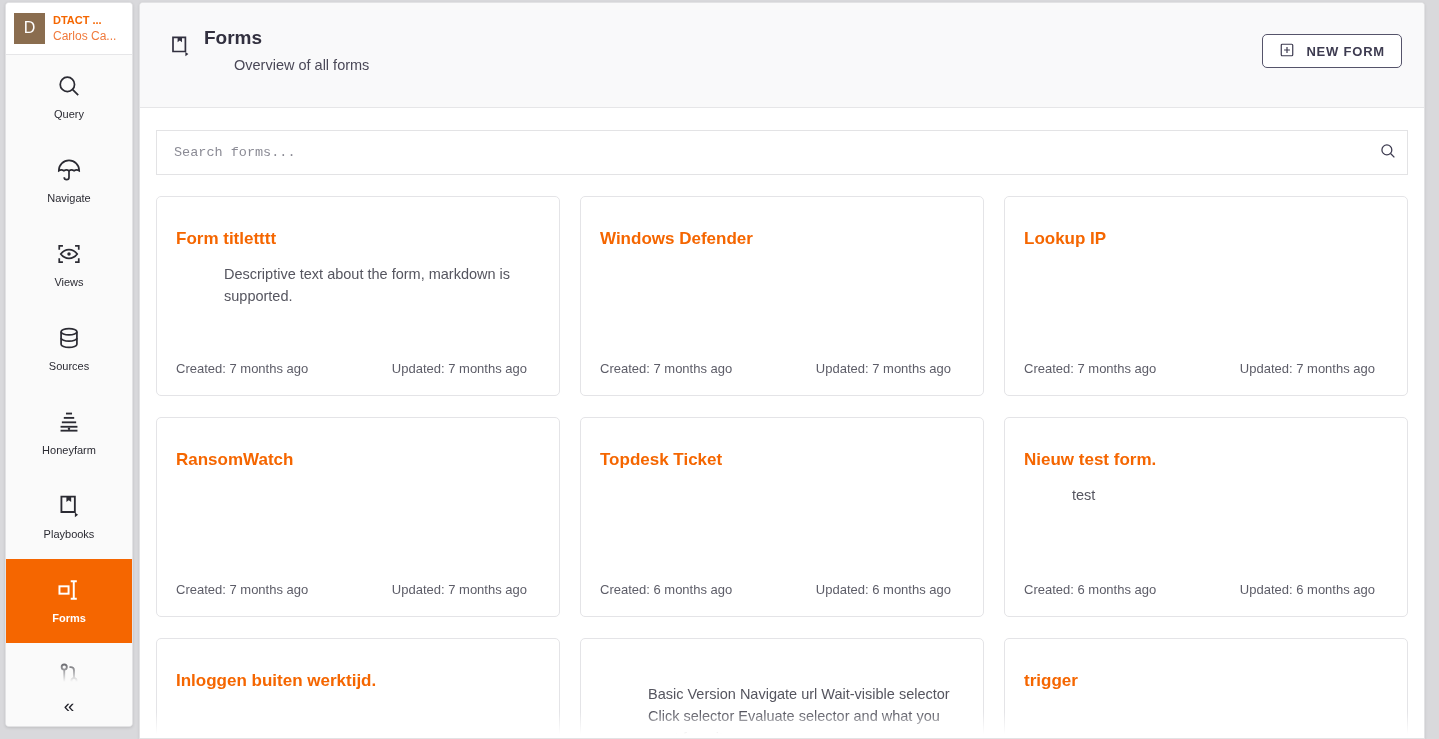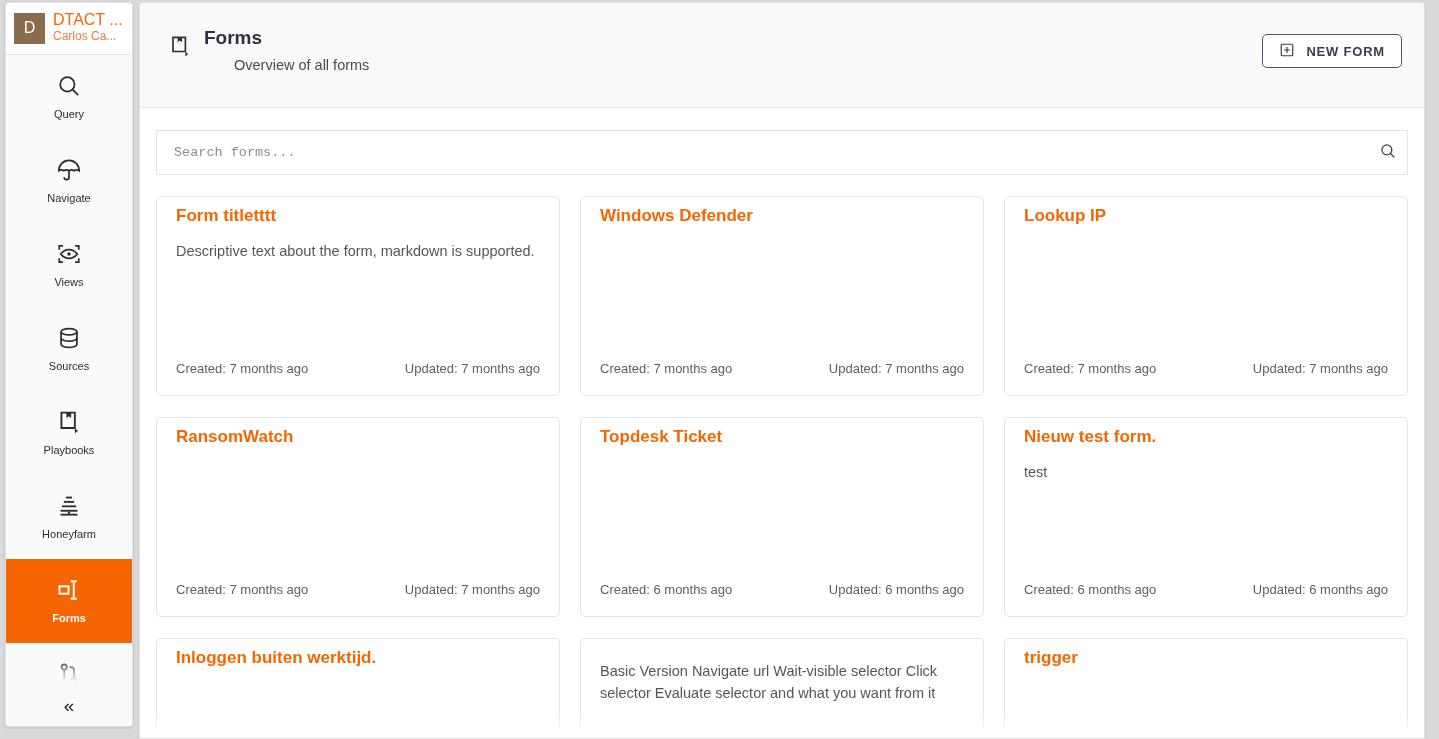--- a/index.html
+++ b/index.html
@@ -35,21 +35,21 @@
   .avatar {
     width: 31px; height: 31px; flex: 0 0 31px;
     background: #8a6d4f;
     color: #fff;
     font-size: 16px;
     display: flex; align-items: center; justify-content: center;
     font-weight: 400;
   }
   .org-text { min-width: 0; overflow: hidden; }
   .org-name {
-    color: #f56600; font-weight: normal; font-size: 16px;
+    color: #f56600; font-weight: bold; font-size: 11px;
     white-space: nowrap; overflow: hidden; text-overflow: ellipsis;
     line-height: 16px;
   }
   .org-user {
     color: #f07a3c; font-size: 12px;
     white-space: nowrap; overflow: hidden; text-overflow: ellipsis;
     line-height: 16px;
   }
 
   .nav { position: relative; }
@@ -155,33 +155,33 @@
     display: grid;
     grid-template-columns: repeat(3, 1fr);
     gap: 21px 20px;
   }
   .form-card {
     position: relative;
     height: 200px;
     background: #fff;
     border: 1px solid #e4e4e7;
     border-radius: 5px;
-    padding: 8px 19px 0 19px;
+    padding: 31px 19px 0 19px;
     cursor: pointer;
   }
   .card-title {
     font-size: 17px; font-weight: bold; color: #f56600;
     line-height: 22px;
   }
   .card-desc {
     margin-top: 13px;
-    font-size: 14.5px; color: #55555f; line-height: 22px;
+    font-size: 14.5px; color: #55555f; line-height: 22px; margin-left: 48px;
   }
   .card-footer {
-    position: absolute; left: 19px; right: 19px; bottom: 19px;
+    position: absolute; left: 19px; right: 32px; bottom: 19px;
     display: flex; justify-content: space-between;
     font-size: 13px; color: #5d5d68;
   }
   .bottom-fade {
     position: absolute; left: 0; right: 0; bottom: 0; height: 26px;
     background: linear-gradient(to bottom, rgba(255,255,255,0) 0%, #ffffff 85%);
     pointer-events: none;
   }
 </style>
 </head>
@@ -234,45 +234,45 @@
 
       <div class="nav-item">
         <span class="ico">
           <svg class="ico" viewBox="0 0 24 24" fill="none" stroke="currentColor" stroke-width="1.6">
             <ellipse cx="12" cy="6.2" rx="7.3" ry="2.9"></ellipse>
             <path d="M4.7 6.2v11.6c0 1.6 3.3 2.9 7.3 2.9s7.3-1.3 7.3-2.9V6.2"></path>
             <path d="M4.7 12c0 1.6 3.3 2.9 7.3 2.9s7.3-1.3 7.3-2.9"></path>
           </svg>
         </span>
         <span class="label">Sources</span>
-      </div>
-
-      <div class="nav-item">
-        <span class="ico">
-          <svg class="ico" viewBox="0 0 24 24" fill="none" stroke="currentColor" stroke-width="1.7">
-            <path d="M5 3.3h12.4v14.2H5z"></path>
-            <path d="M9.6 3.3v5l2.2-1.7 2.2 1.7v-5" fill="currentColor" stroke="none"></path>
-            <path d="M17.4 17.9l3 2.2-3 2.2z" fill="currentColor" stroke="none"></path>
-          </svg>
-        </span>
-        <span class="label">Playbooks</span>
       </div>
 
       <div class="nav-item">
         <span class="ico">
           <svg class="ico" viewBox="0 0 24 24" fill="none" stroke="currentColor" stroke-width="1.7">
             <path d="M9.2 4.2h5.6"></path>
             <path d="M7.2 8.2h9.6"></path>
             <path d="M5.4 12.3h13.2"></path>
             <path d="M4.2 16.4h15.6"></path>
             <path d="M4.2 20h15.6"></path>
             <circle cx="12" cy="18.2" r="1.1" fill="currentColor" stroke="none"></circle>
           </svg>
         </span>
         <span class="label">Honeyfarm</span>
+      </div>
+
+      <div class="nav-item">
+        <span class="ico">
+          <svg class="ico" viewBox="0 0 24 24" fill="none" stroke="currentColor" stroke-width="1.7">
+            <path d="M5 3.3h12.4v14.2H5z"></path>
+            <path d="M9.6 3.3v5l2.2-1.7 2.2 1.7v-5" fill="currentColor" stroke="none"></path>
+            <path d="M17.4 17.9l3 2.2-3 2.2z" fill="currentColor" stroke="none"></path>
+          </svg>
+        </span>
+        <span class="label">Playbooks</span>
       </div>
 
       <div class="nav-item active">
         <span class="ico">
           <svg class="ico" viewBox="0 0 24 24" fill="none" stroke="currentColor" stroke-width="1.8">
             <rect x="3.2" y="8.6" width="8.4" height="6.8"></rect>
             <line x1="16.4" y1="4" x2="16.4" y2="20"></line>
             <line x1="13.6" y1="4" x2="19.2" y2="4"></line>
             <line x1="13.6" y1="20" x2="19.2" y2="20"></line>
           </svg>

